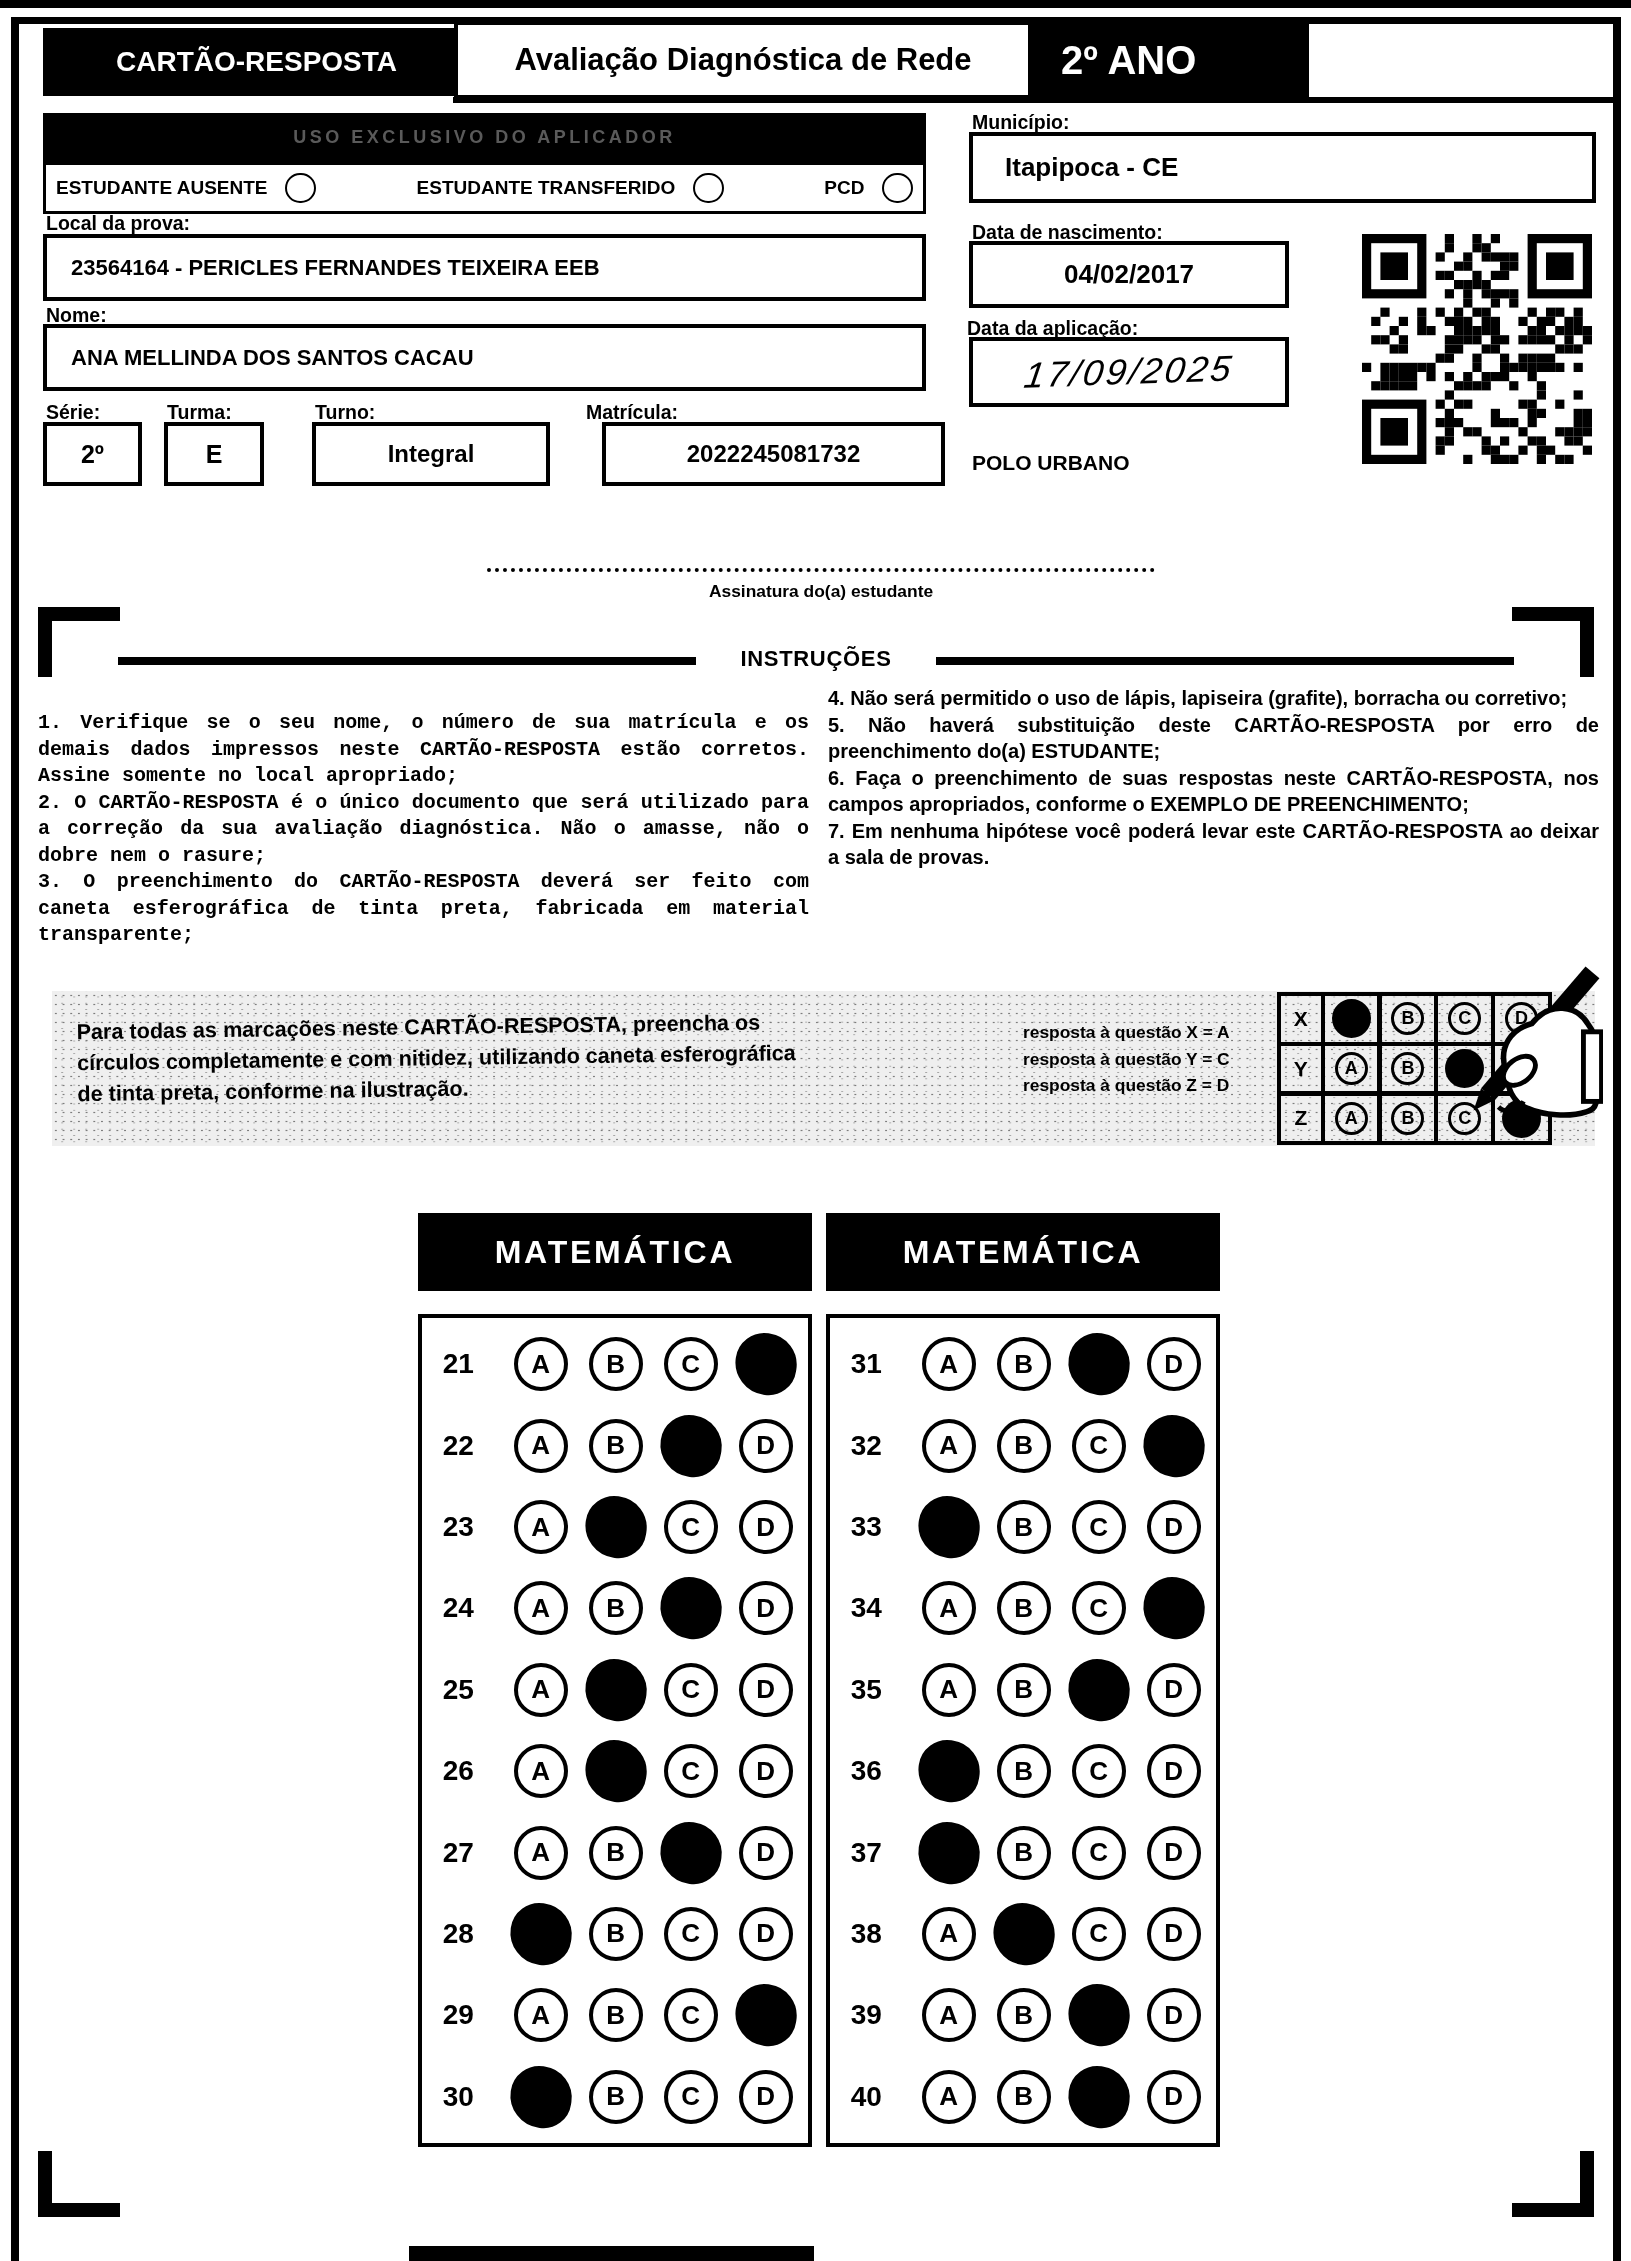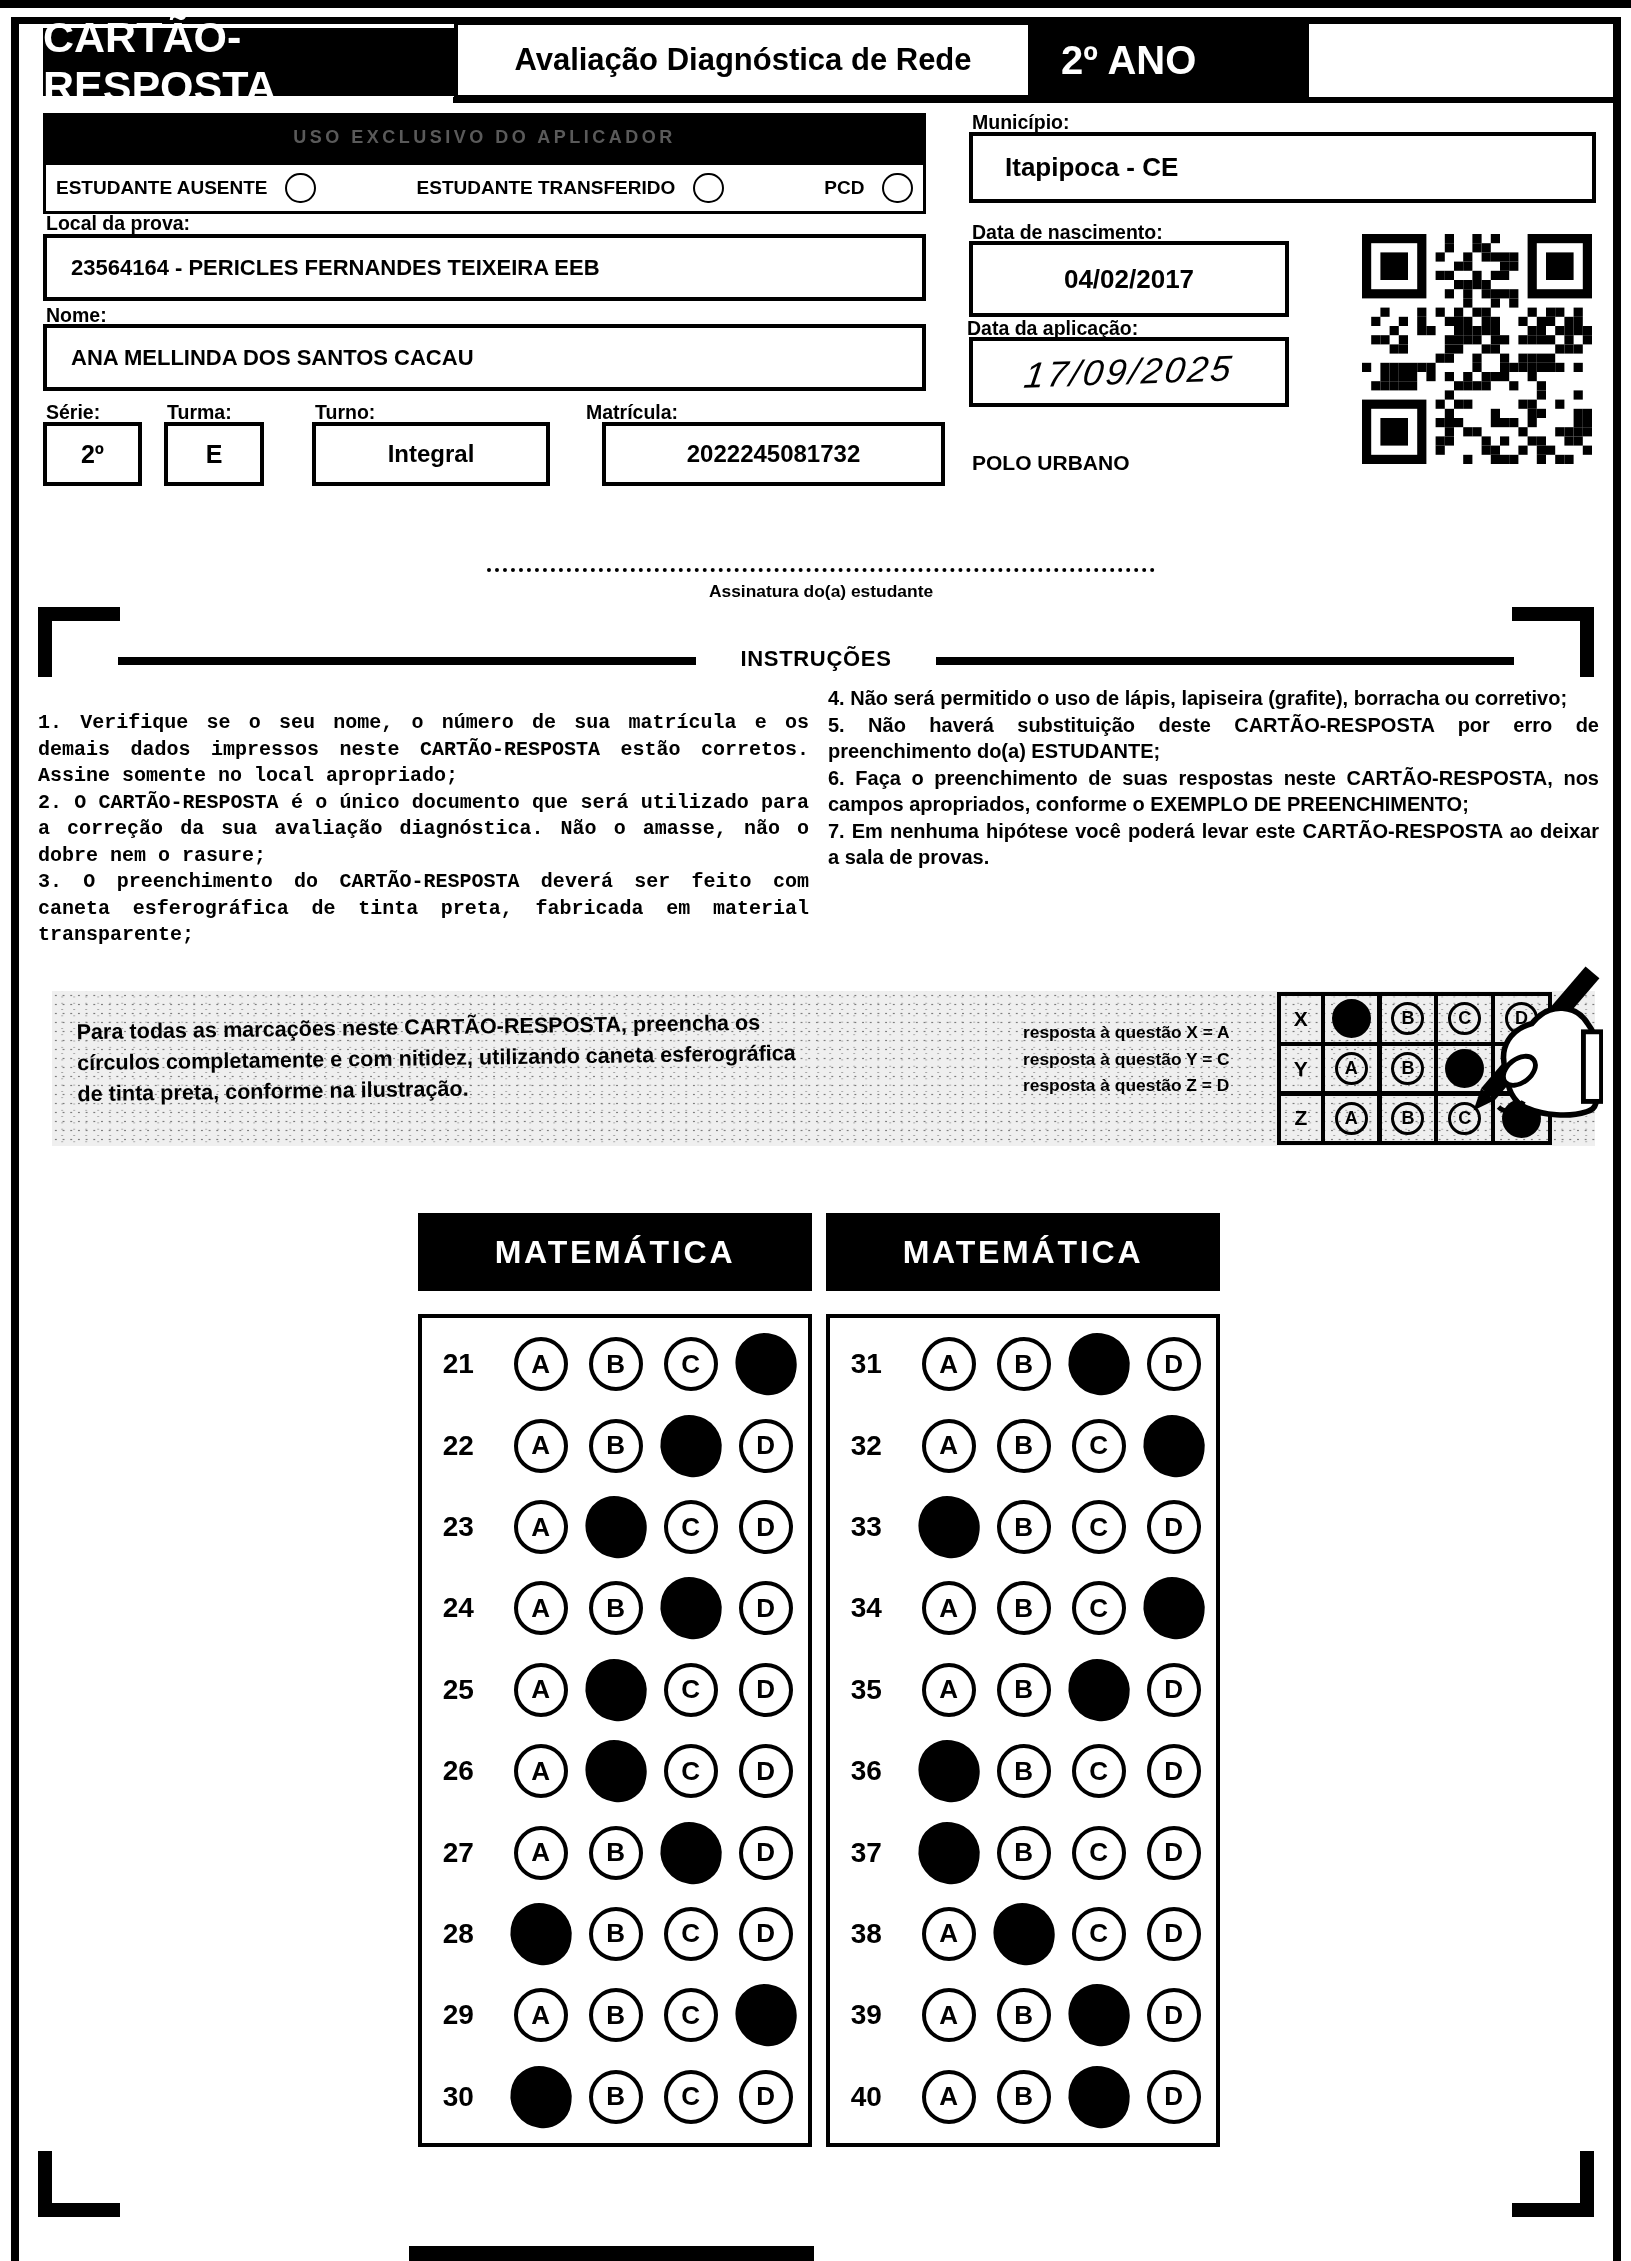--- a/index.html
+++ b/index.html
@@ -5,21 +5,21 @@
   html,body{margin:0;padding:0;background:#fff;}
   #sheet{position:relative;width:1632px;height:2261px;background:#fff;
          font-family:"Liberation Sans",sans-serif;color:#000;overflow:hidden;}
   .abs{position:absolute;}
   
   .top-line{left:0;top:0;width:1632px;height:8.4px;background:#000;}
   .frame{left:11px;top:16.7px;width:1610px;height:2245px;border-left:8.4px solid #000;border-right:8.4px solid #000;border-top:7px solid #000;box-sizing:border-box;}
   .hdr-underline{left:453px;top:97px;width:1167px;height:5.6px;background:#000;}
   
   .hdr-card{left:43px;top:28px;width:411px;height:68px;background:#000;color:#fff;
-            display:flex;align-items:center;justify-content:center;font-weight:bold;font-size:43px;}
+            display:flex;align-items:center;justify-content:center;font-weight:bold;font-size:28px;padding-left:8px;}
   .hdr-assess{left:454px;top:21px;width:578px;height:78px;background:#fff;border:4.9px solid #000;box-sizing:border-box;
             display:flex;align-items:center;justify-content:center;font-weight:bold;font-size:31px;}
   .hdr-grade{left:1032px;top:21px;width:277px;height:78px;background:#000;color:#fff;
             display:flex;align-items:center;font-weight:bold;font-size:40px;padding-left:29px;box-sizing:border-box;}
   
   .applicator-bar{left:43px;top:113px;width:883px;height:49px;background:#000;display:flex;align-items:center;justify-content:center;}
   .applicator-bar span{color:#8a8a8a;opacity:.65;font-weight:bold;font-size:18px;letter-spacing:3.5px;}
   .absent-box{left:43px;top:162px;width:883px;height:52px;border:3.5px solid #000;box-sizing:border-box;background:#fff;
             display:flex;align-items:center;justify-content:space-between;padding:0 10px;}
   .opt-group{display:flex;align-items:center;gap:18px;font-weight:bold;font-size:19px;}
@@ -31,21 +31,21 @@
   .nome-label{left:46px;top:304px;}
   .nome-box{left:43px;top:324px;width:883px;height:67px;font-size:22px;padding-left:24px;}
   .serie-label{left:46px;top:401px;}   .serie-box{left:43px;top:422px;width:99px;height:64px;font-size:25px;justify-content:center;}
   .turma-label{left:167px;top:401px;}  .turma-box{left:164px;top:422px;width:100px;height:64px;font-size:25px;justify-content:center;}
   .turno-label{left:315px;top:401px;}  .turno-box{left:312px;top:422px;width:238px;height:64px;font-size:24px;justify-content:center;}
   .matric-label{left:586px;top:401px;} .matric-box{left:602px;top:422px;width:343px;height:64px;font-size:24px;justify-content:center;}
   
   .municipio-label{left:972px;top:111px;}
   .municipio-box{left:969px;top:132px;width:627px;height:71px;font-size:26px;padding-left:32px;}
   .nasc-label{left:972px;top:221px;}
-  .nasc-box{left:969px;top:241px;width:320px;height:76px;font-size:26px;justify-content:center;}
+  .nasc-box{left:969px;top:241px;width:320px;height:67px;font-size:26px;justify-content:center;}
   .aplic-label{left:967px;top:317px;}
   .aplic-box{left:969px;top:337px;width:320px;height:70px;justify-content:center;}
   .handwrite{font-style:italic;font-weight:400;font-size:36px;letter-spacing:2.8px;transform:skewX(-10deg) rotate(-2deg);}
   .polo{left:972px;top:451px;font-weight:bold;font-size:21px;}
   .qr{left:1362px;top:234px;width:230px;height:230px;}
   
   .sig-line{left:487px;top:568px;width:668px;height:0;border-top:4.9px dotted #000;}
   .sig-label{left:487px;top:581px;width:668px;text-align:center;font-weight:bold;font-size:17.4px;}
   
   .mark{background:#000;}

